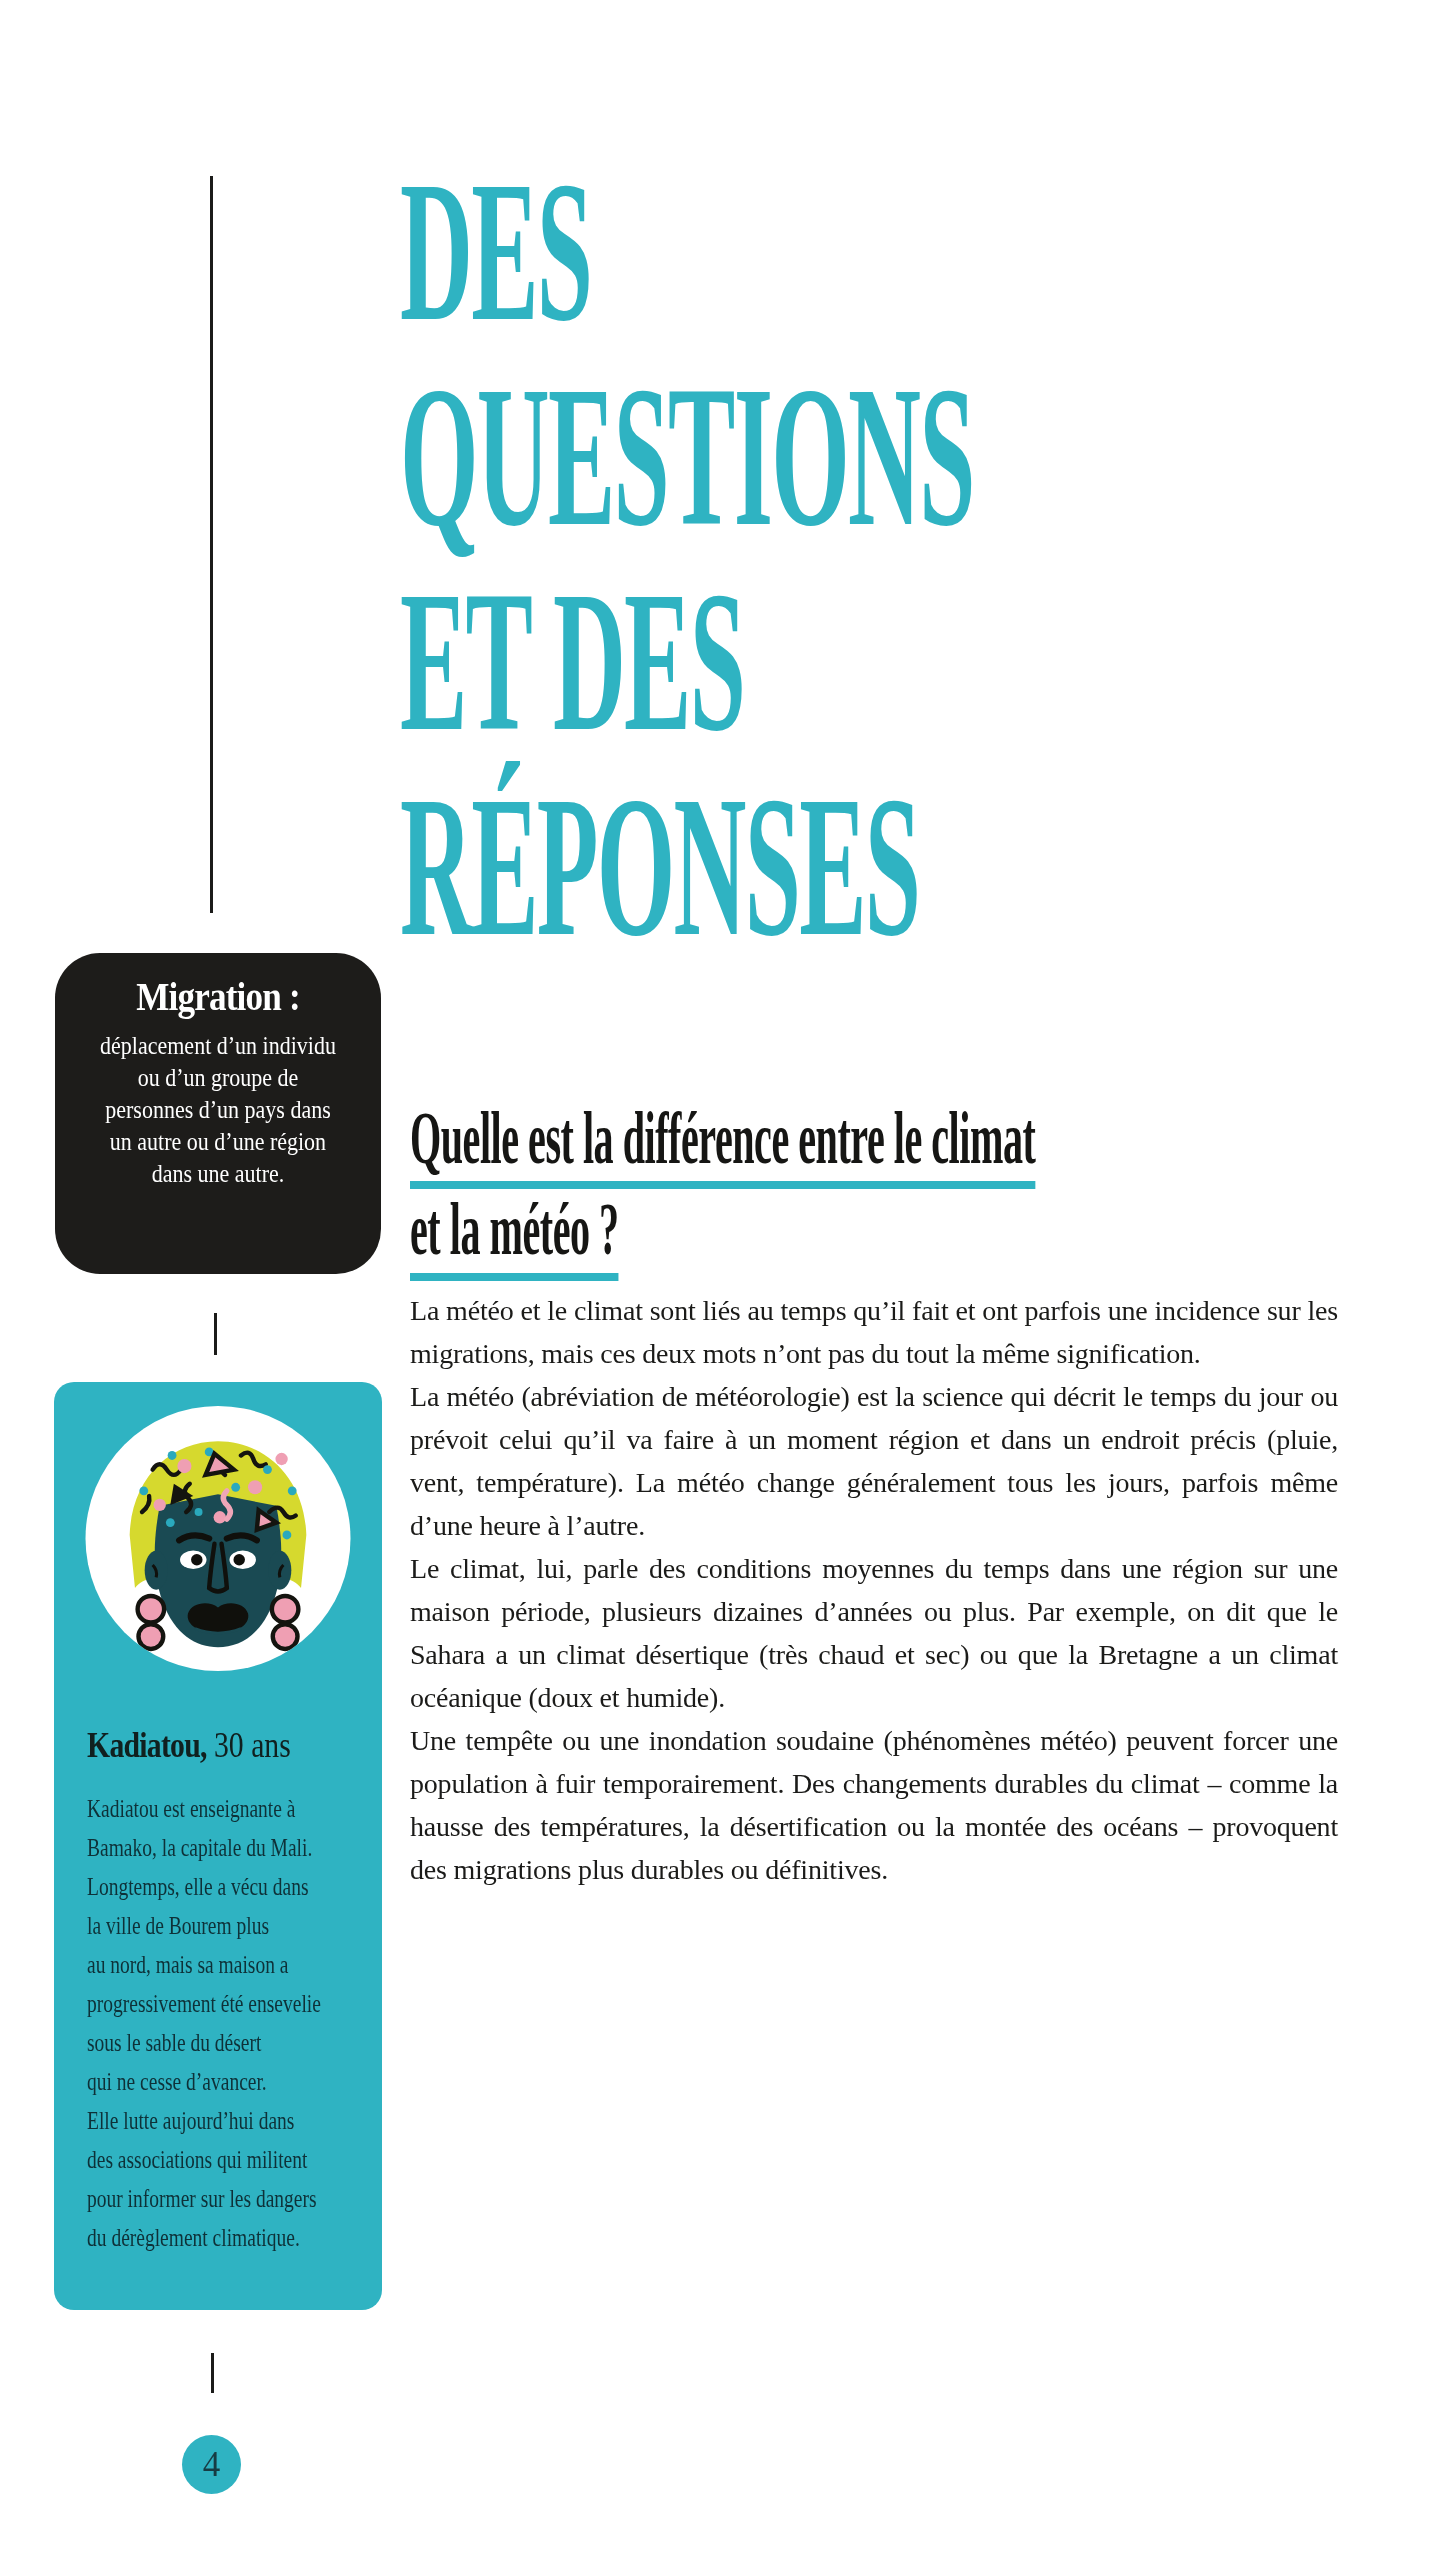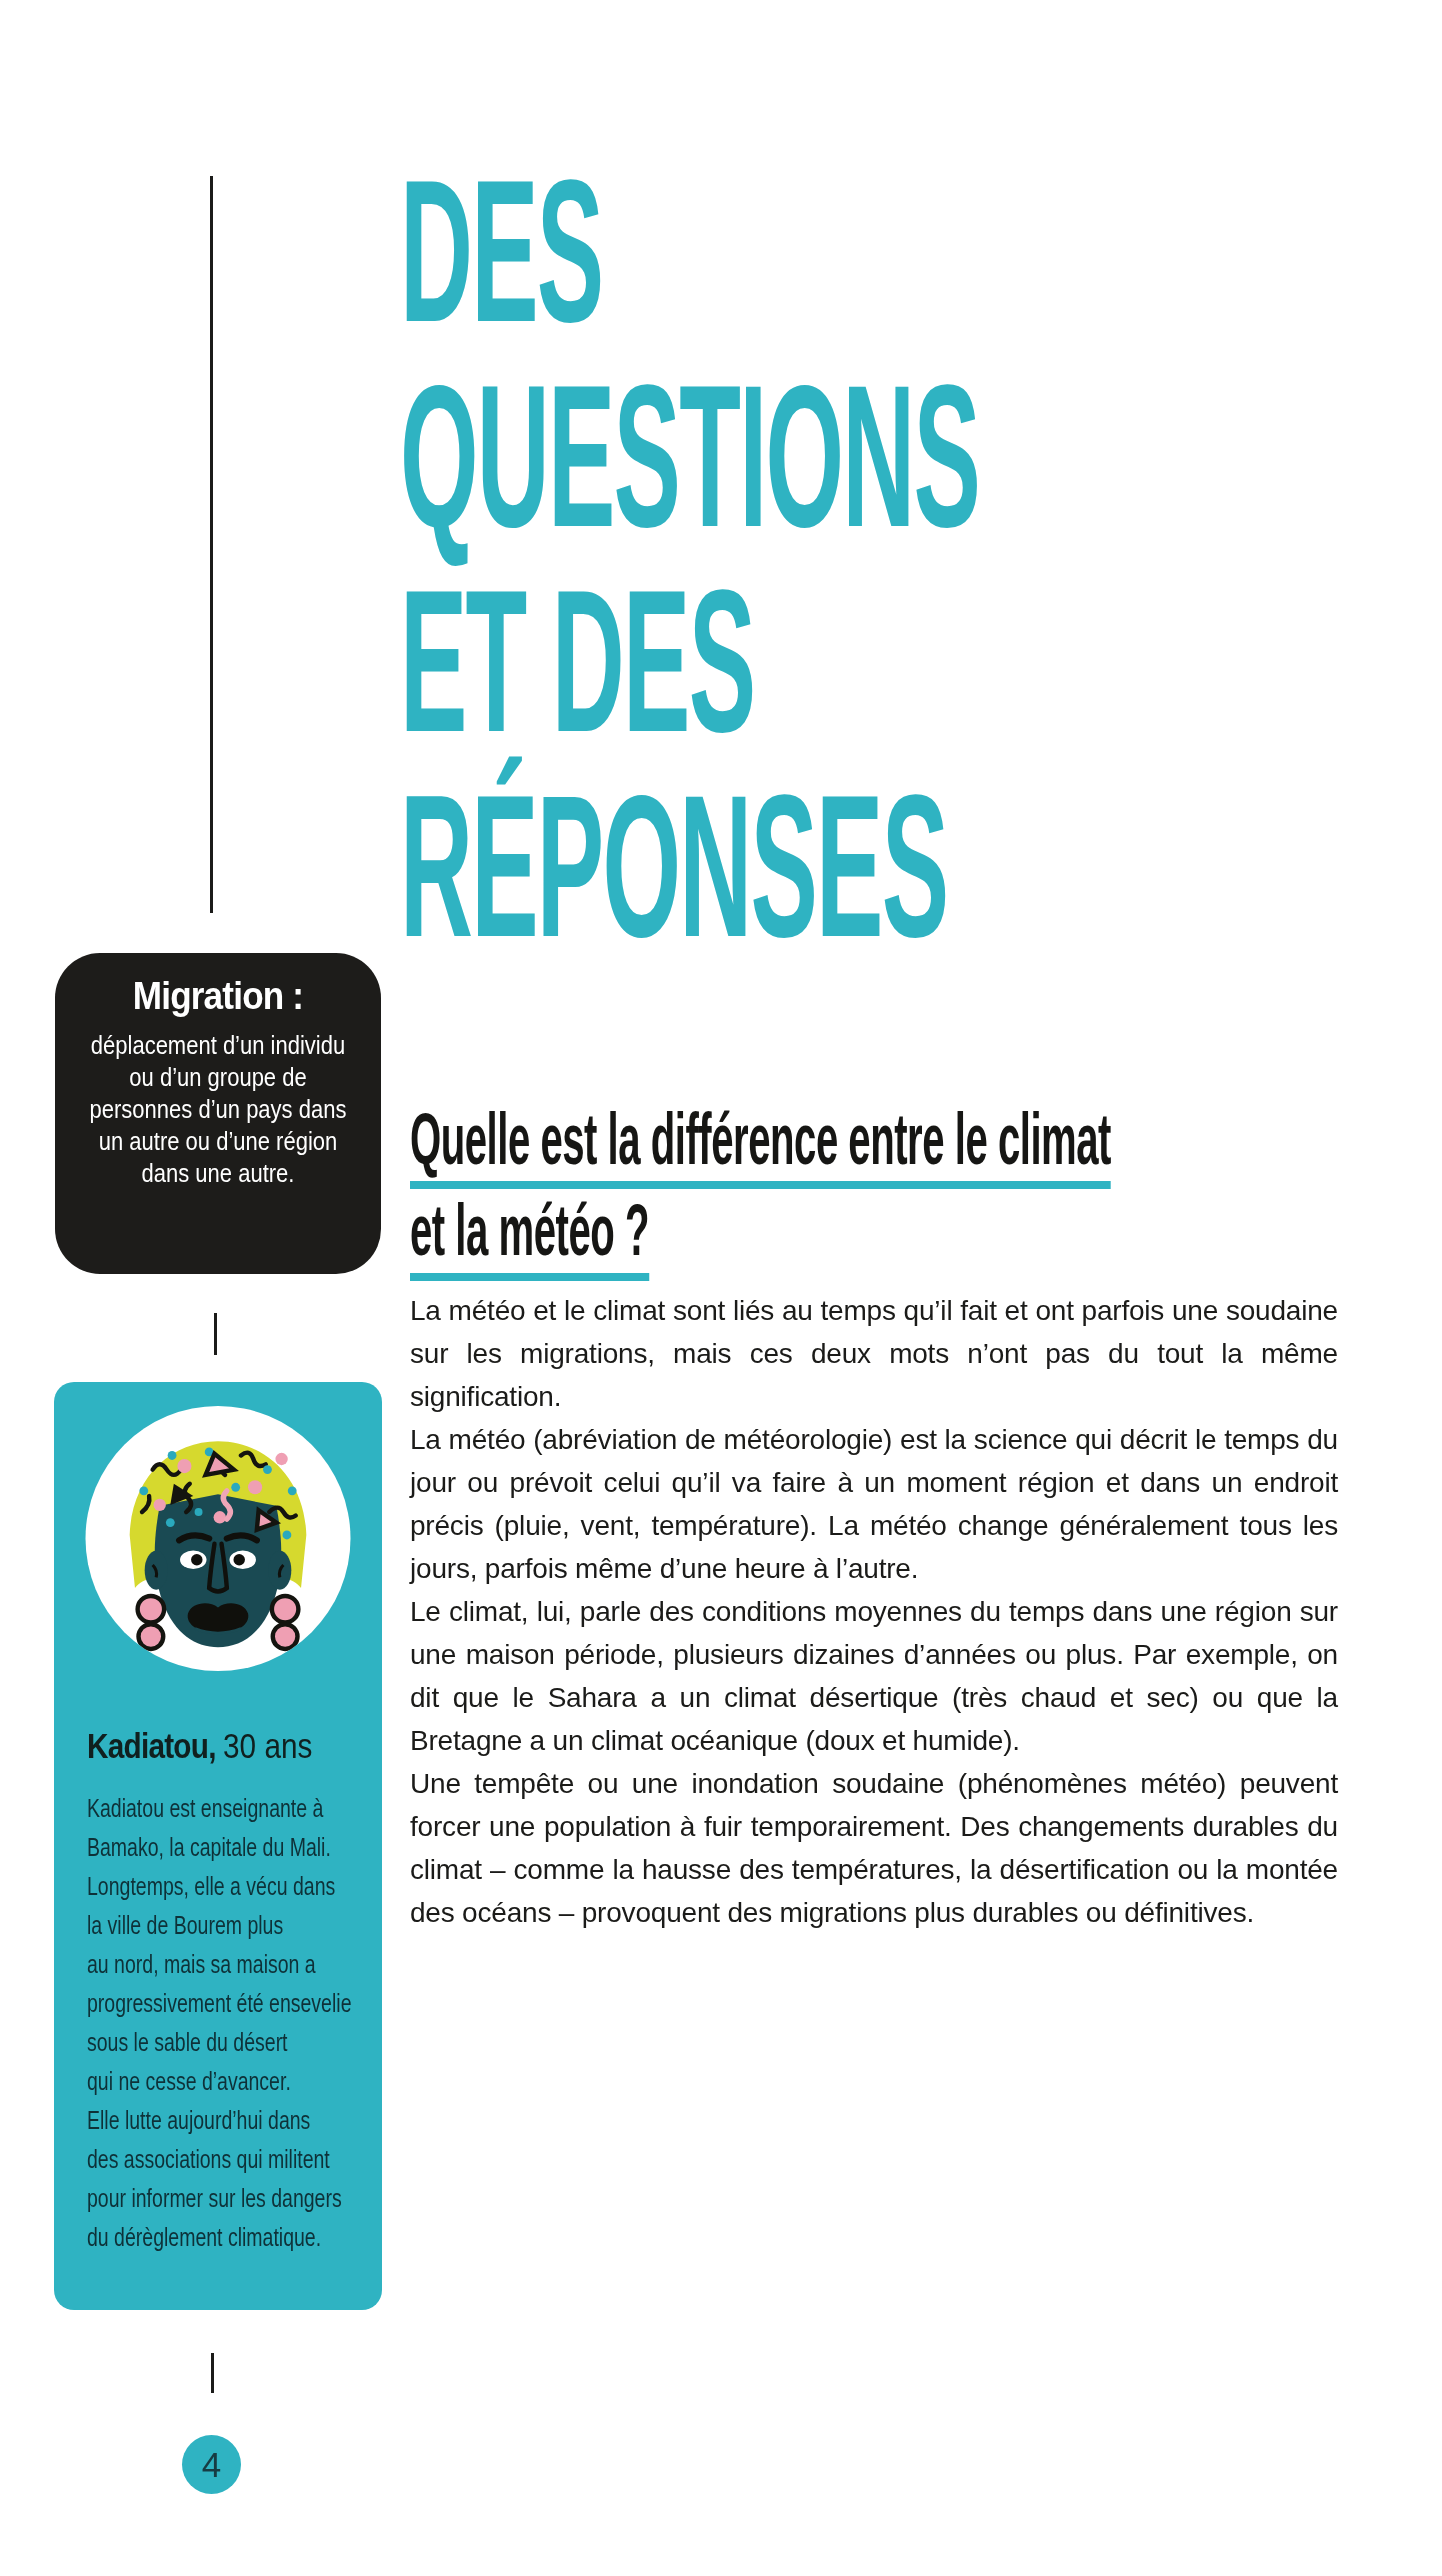--- a/index.html
+++ b/index.html
@@ -1,18 +1,18 @@
 <!DOCTYPE html>
 <html lang="fr" style="font-size:14px"><head>
 <meta charset="utf-8">
 <style>
   html,body{margin:0;padding:0;background:#ffffff;}
   .page{
     position:relative;width:1442px;height:2576px;background:#fff;
-    font-family:Liberation Sans, sans-serif;overflow:hidden;
+    font-family:Liberation Serif, serif;overflow:hidden;
     --teal:#2fb3c2;--ink:#1b1b19;--box-black:#1d1c1a;--bio-ink:#0e3138;
   }
   
   .vrule{position:absolute;width:2.6px;background:var(--ink);}
   .vrule-long{left:210px;top:176px;height:737px;}
   .tick-1{left:214px;top:1313px;height:42px;}
   .tick-2{left:211px;top:2353px;height:40px;}
 
   .def-box{
     position:absolute;left:55px;top:953px;width:326px;height:321px;
@@ -189,20 +189,20 @@
   <div class="page-num">
     <span>4</span>
   </div>
 
   <h2 class="question">
     <span class="q-line">Quelle est la différence entre le climat</span><br>
     <span class="q-line">et la météo ?</span>
   </h2>
 
   <div class="body-text">
-    <p>La météo et le climat sont liés au temps qu’il fait et ont parfois une soudaine sur les migrations, mais ces deux mots n’ont pas du tout la même signification.</p>
+    <p>La météo et le climat sont liés au temps qu’il fait et ont parfois une incidence sur les migrations, mais ces deux mots n’ont pas du tout la même signification.</p>
     <p>La météo (abréviation de météorologie) est la science qui décrit le temps du jour ou prévoit celui qu’il va faire à un moment région et dans un endroit précis (pluie, vent, température). La météo change généralement tous les jours, parfois même d’une heure à l’autre.</p>
     <p>Le climat, lui, parle des conditions moyennes du temps dans une région sur une maison période, plusieurs dizaines d’années ou plus. Par exemple, on dit que le Sahara a un climat désertique (très chaud et sec) ou que la Bretagne a un climat océanique (doux et humide).</p>
     <p>Une tempête ou une inondation soudaine (phénomènes météo) peuvent forcer une population à fuir temporairement. Des changements durables du climat – comme la hausse des températures, la désertification ou la montée des océans – provoquent des migrations plus durables ou définitives.</p>
   </div>
 
 </div>
 
 
 </body></html>

